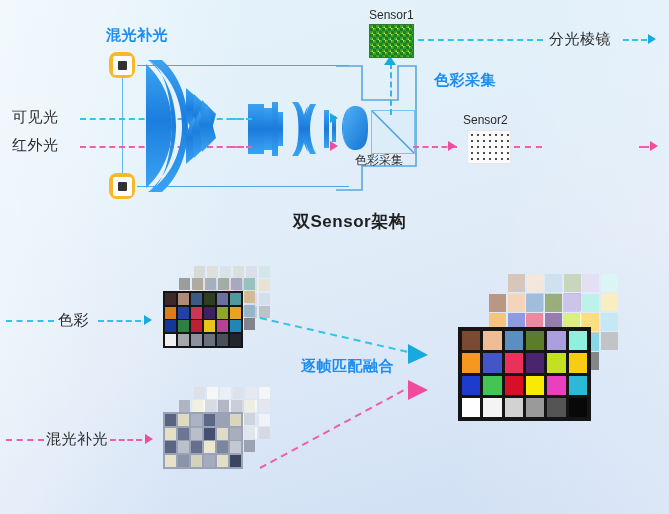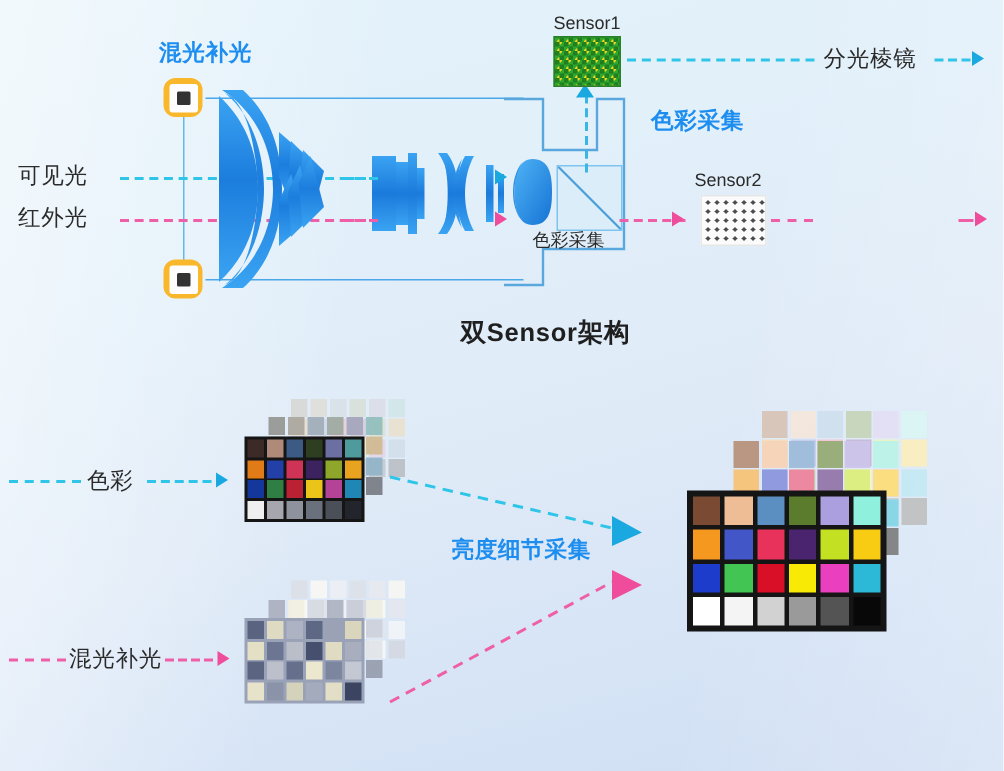--- a/index.html
+++ b/index.html
@@ -205,21 +205,21 @@
 
   <div class="abs ray" style="left:418px;top:39px;width:125px;"></div>
   <div class="abs lbl" style="left:549px;top:30px;">分光棱镜</div>
   <div class="abs ray" style="left:623px;top:39px;width:24px;"></div>
   <div class="abs arw arw-r-cy" style="left:648px;top:34px;"></div>
 
   <div class="abs ray-ir" style="left:514px;top:146px;width:28px;"></div>
   <div class="abs ray-ir" style="left:639px;top:146px;width:10px;"></div>
   <div class="abs arw arw-r-pk" style="left:650px;top:141px;"></div>
 
-  <div class="abs caption" style="left:307px;top:210px;">双Sensor架构</div>
+  <div class="abs caption" style="left:293px;top:210px;">双Sensor架构</div>
 
   <div class="abs ray" style="left:6px;top:320px;width:48px;"></div>
   <div class="abs lbl" style="left:58px;top:311px;">色彩</div>
   <div class="abs ray" style="left:98px;top:320px;width:43px;"></div>
   <div class="abs arw arw-r-cy" style="left:144px;top:315px;"></div>
 
   <div class="abs ray-ir" style="left:6px;top:439px;width:38px;"></div>
   <div class="abs lbl" style="left:46px;top:430px;">混光补光</div>
   <div class="abs ray-ir" style="left:110px;top:439px;width:32px;"></div>
   <div class="abs arw arw-r-pk" style="left:145px;top:434px;"></div>
@@ -384,21 +384,21 @@
       <div class="swatch" style="background: rgb(59, 68, 96);"></div>
     </div>
 
   <svg class="abs" style="left:258px;top:300px;" width="190" height="180">
     <line x1="2" y1="18" x2="150" y2="52" stroke="#2ec5e8" stroke-width="2" stroke-dasharray="7,5"></line>
     <polygon points="150,44 170,55 150,64" fill="#19a9e0"></polygon>
     <line x1="2" y1="168" x2="150" y2="88" stroke="#ef5fa7" stroke-width="2" stroke-dasharray="7,5"></line>
     <polygon points="150,80 170,90 150,100" fill="#ef4c9c"></polygon>
   </svg>
 
-  <div class="abs lbl-blue" style="left:301px;top:357px;">亮度细节采集</div>
+  <div class="abs lbl-blue" style="left:301px;top:357px;">逐帧匹配融合</div>
 
   <div class="ghost" id="fusedGhostBack" style="left:506px;top:272px;width:110px;height:76px;grid-template-columns:repeat(6,1fr);grid-template-rows:repeat(4,1fr);">
       <div class="swatch" style="background: rgb(216, 192, 176); opacity: 0.85;"></div>
       <div class="swatch" style="background: rgb(247, 230, 216); opacity: 0.85;"></div>
       <div class="swatch" style="background: rgb(204, 222, 236); opacity: 0.85;"></div>
       <div class="swatch" style="background: rgb(195, 210, 180); opacity: 0.85;"></div>
       <div class="swatch" style="background: rgb(227, 221, 243); opacity: 0.85;"></div>
       <div class="swatch" style="background: rgb(217, 247, 244); opacity: 0.85;"></div>
       <div class="swatch" style="background: rgb(249, 220, 180); opacity: 0.85;"></div>
       <div class="swatch" style="background: rgb(195, 201, 236); opacity: 0.85;"></div>

